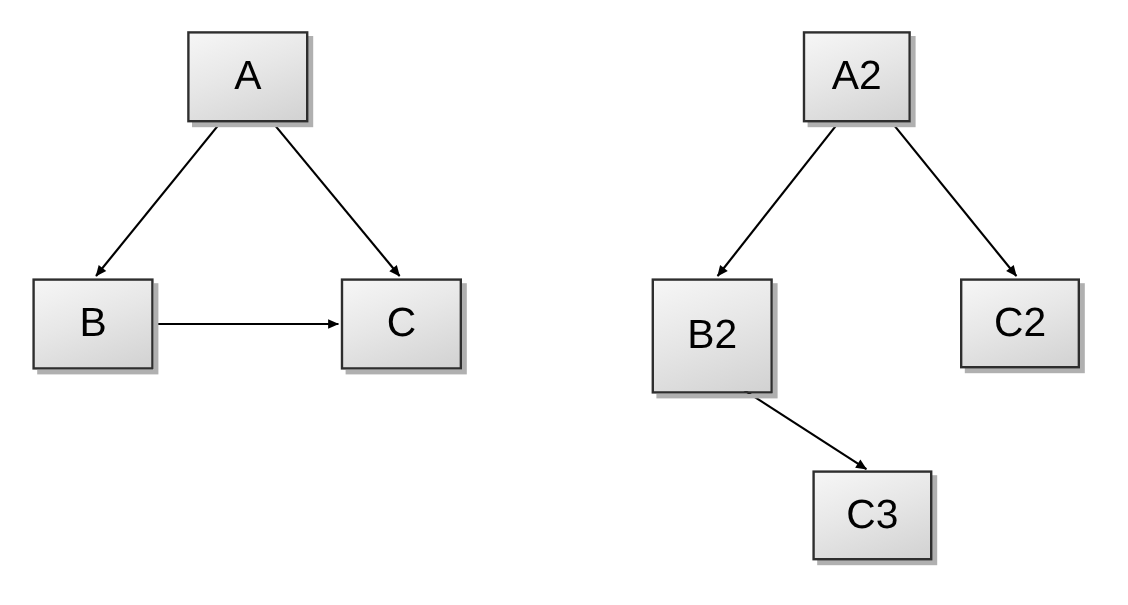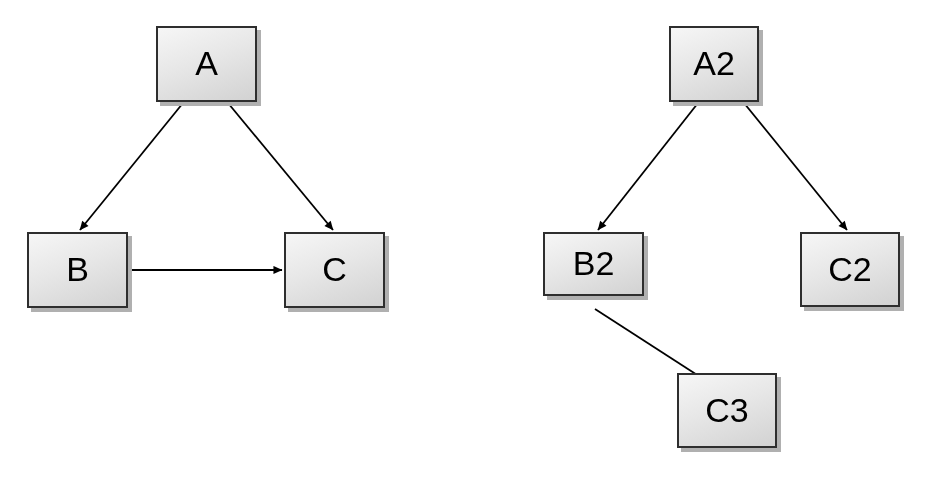--- a/index.html
+++ b/index.html
@@ -31,23 +31,23 @@
     font-size: 34px;
     line-height: 1;
     user-select: none;
   }
   .node span { transform: translateY(-1px); }
   
   .node-A  { left: 156px; top: 26px;  width: 101px; height: 76px; }
   .node-B  { left: 27px;  top: 232px; width: 101px; height: 76px; }
   .node-C  { left: 284px; top: 232px; width: 101px; height: 76px; }
   .node-A2 { left: 669px; top: 26px;  width: 90px; height: 76px; }
-  .node-B2 { left: 543px; top: 232px; width: 101px; height: 64px; }
+  .node-B2 { left: 543px; top: 232px; width: 101px; height: 96px; }
   .node-C2 { left: 800px; top: 232px; width: 100px; height: 75px; }
-  .node-C3 { left: 677px; top: 373px; width: 100px; height: 75px; }
+  .node-C3 { left: 677px; top: 392px; width: 100px; height: 75px; }
 </style>
 </head>
 <body>
 
 <div class="canvas">
 
   <svg class="edges" viewBox="0 0 940 504" xmlns="http://www.w3.org/2000/svg">
     <defs>
       <marker id="arrowhead" viewBox="0 0 10 10" refX="9.5" refY="5" markerUnits="userSpaceOnUse" markerWidth="11" markerHeight="9" orient="auto">
         <path d="M0,0.5 L10,5 L0,9.5 z" fill="#000000"></path>

